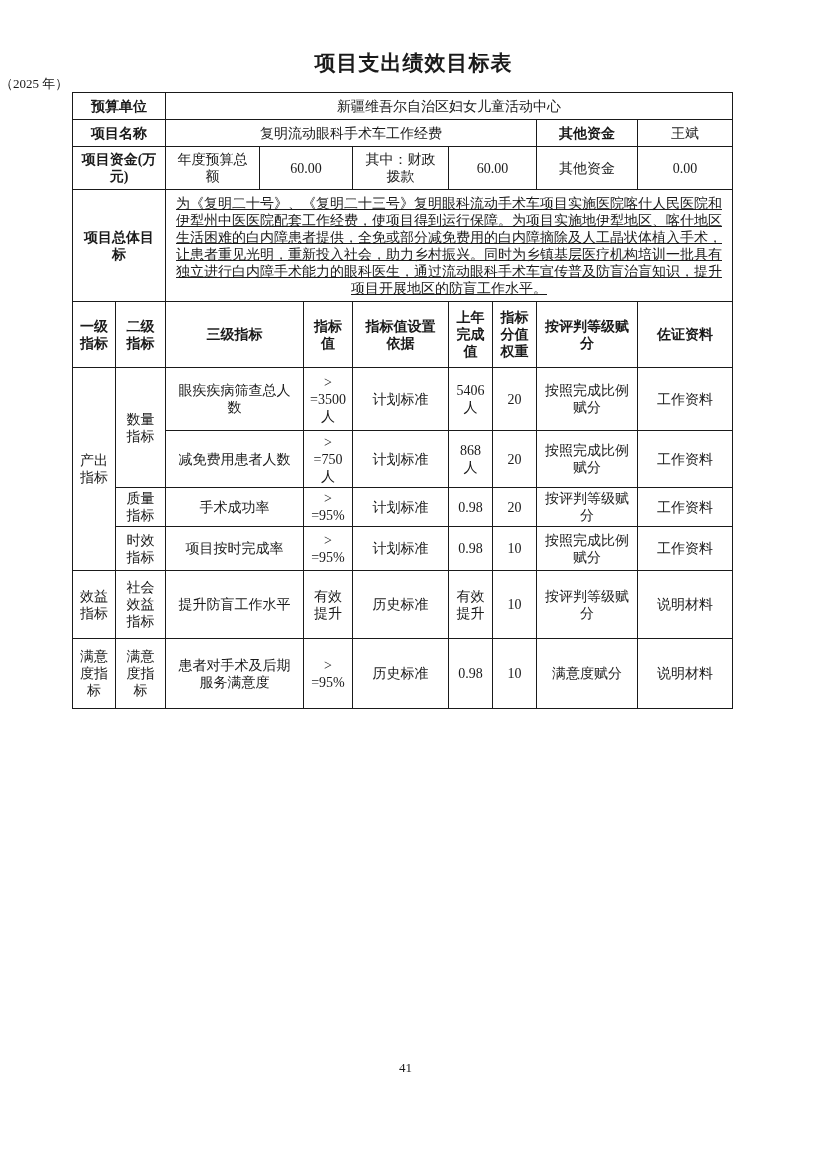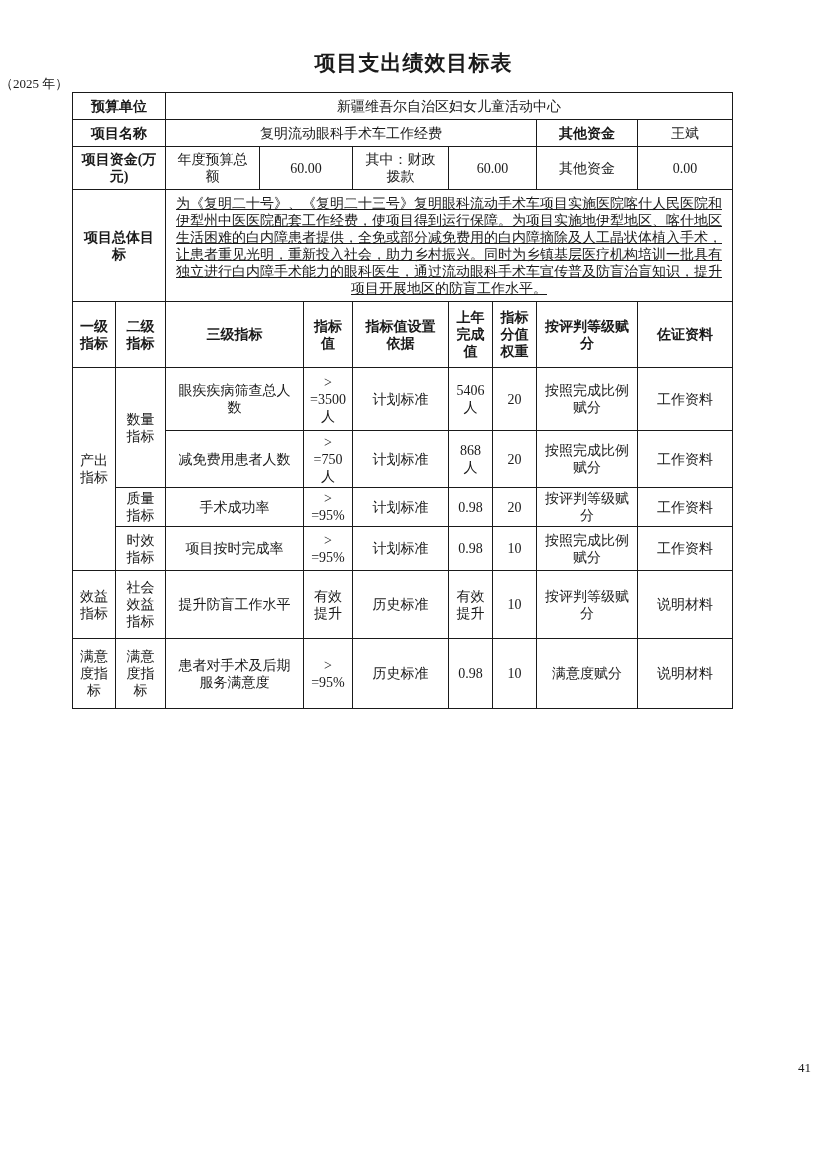--- a/index.html
+++ b/index.html
@@ -48,21 +48,21 @@
     text-align: justify;
     padding: 4px 10px;
     line-height: 22.4px;
     text-decoration: underline;
   }
   .pre { white-space: pre-line; }
   .page-footer {
     position: absolute;
     left: 0; right: 16px;
     top: 1060px;
-    text-align: right;
+    text-align: center;
     font-size: 13px;
   }
 </style>
 </head>
 <body>
 
 <h1 class="doc-title">项目支出绩效目标表</h1>
 <div class="doc-subtitle">（2025 年）</div>
 
 <table class="main">

